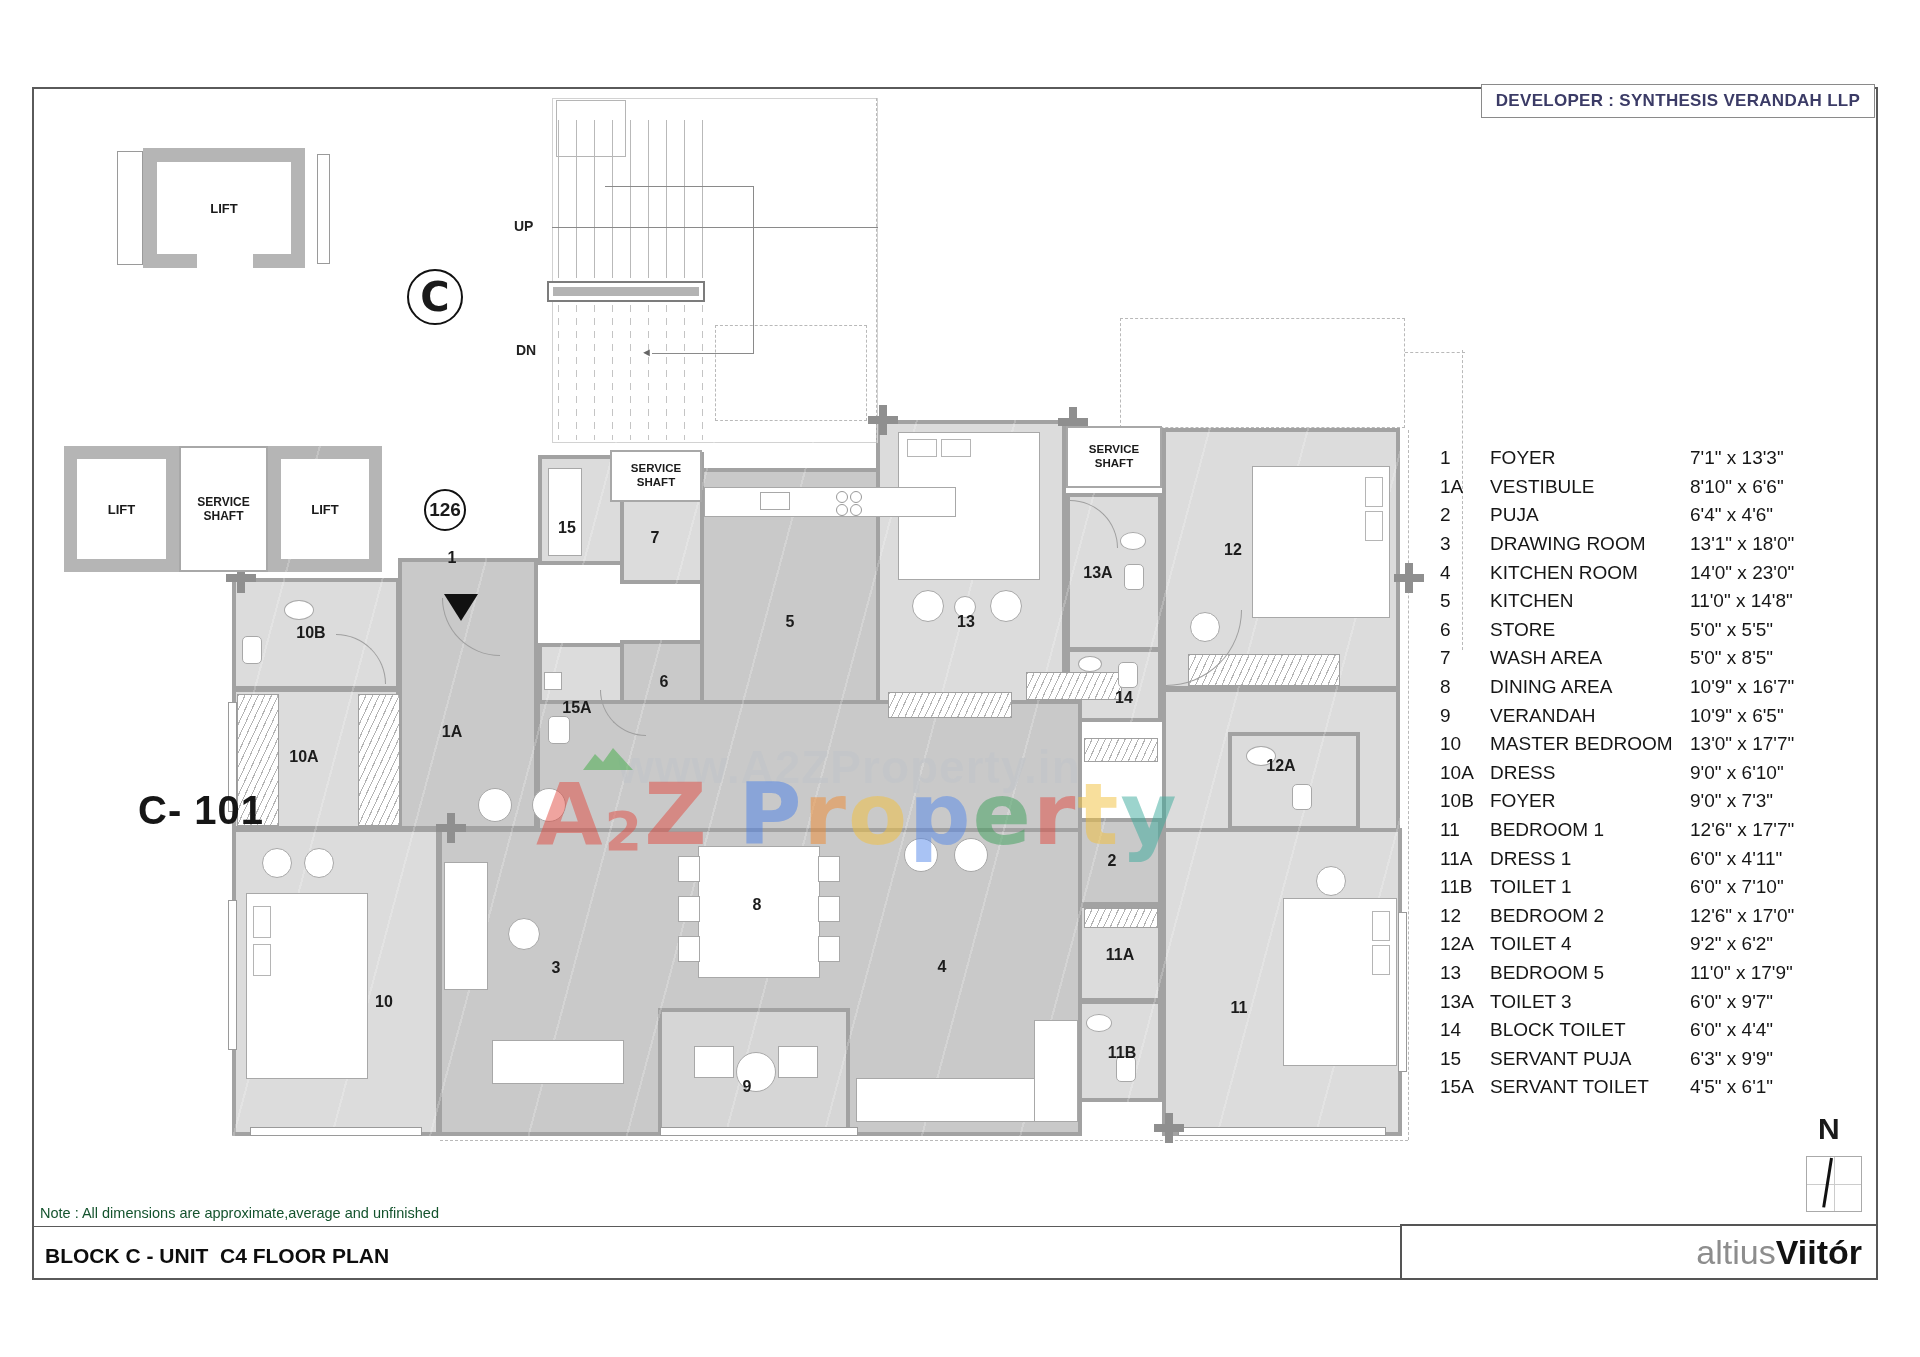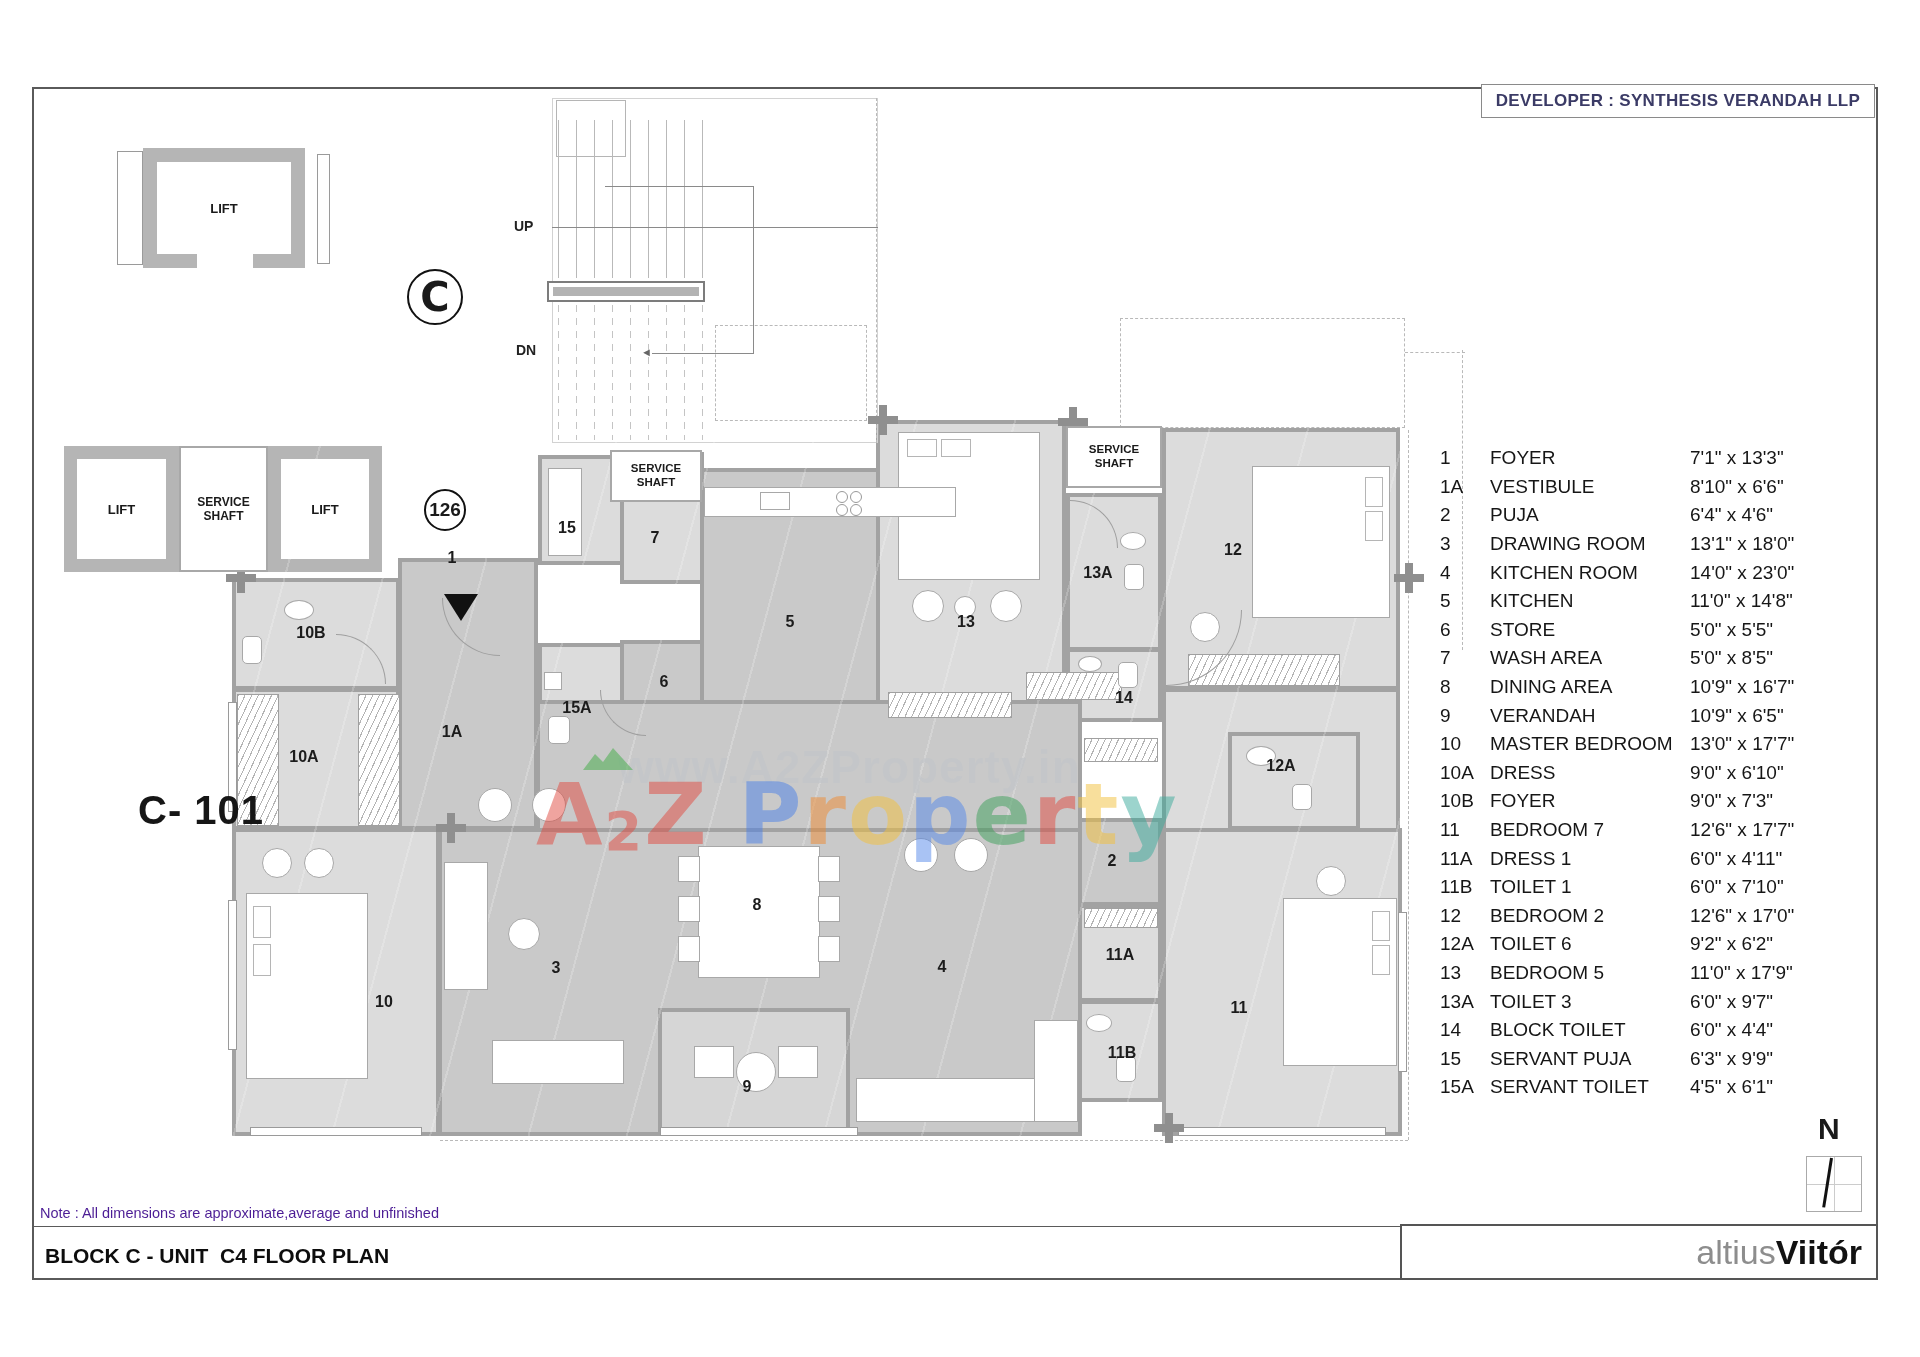--- a/index.html
+++ b/index.html
@@ -70,21 +70,21 @@
   
   .wm-url{position:absolute;left:618px;top:740px;font-size:46px;font-weight:bold;color:#c3c6c9;opacity:.72;
           letter-spacing:1px;z-index:30;}
   .wm-brand{position:absolute;left:536px;top:764px;font-size:86px;font-weight:bold;opacity:.5;z-index:30;
             font-family:"DejaVu Sans",sans-serif;letter-spacing:2px;white-space:nowrap;}
   .wm-brand span{display:inline-block;}
   .wm-brand .sub{font-size:54px;transform:translateY(6px);}
   .wm-brand .sp{width:30px;}
   .wm-mount{position:absolute;left:583px;top:748px;z-index:31;opacity:.55;}
   
-  .note{position:absolute;left:40px;top:1205px;font-size:14.5px;color:#4c1d95;z-index:40;}
+  .note{position:absolute;left:40px;top:1205px;font-size:14.5px;color:#14532d;z-index:40;}
   .title{position:absolute;left:45px;top:1244px;font-size:21px;font-weight:bold;color:#0d0d0d;z-index:40;white-space:pre;}
   .logo-box{position:absolute;left:1400px;top:1224px;width:478px;height:56px;background:#fff;border:2px solid #555;
             box-sizing:border-box;display:flex;align-items:center;justify-content:flex-end;padding-right:14px;
             font-size:34px;z-index:41;}
   .logo-gray{color:#8d8d8d;}
   .logo-black{color:#121212;font-weight:bold;}
   .compass-box{position:absolute;left:1806px;top:1156px;width:56px;height:56px;border:1px solid #aaa;box-sizing:border-box;z-index:40;}
   .compass-box::before{content:"";position:absolute;left:50%;top:0;bottom:0;width:1px;background:#ccc;}
   .compass-box::after{content:"";position:absolute;top:50%;left:0;right:0;height:1px;background:#ccc;}
   .compass-n{position:absolute;left:1818px;top:1112px;font-size:30px;font-weight:bold;z-index:40;}
@@ -395,21 +395,21 @@
     </div>
 
     <div class="lg-row">
       <span class="lg-no">10B</span>
       <span class="lg-name">FOYER</span>
       <span class="lg-size">9'0" x 7'3"</span>
     </div>
 
     <div class="lg-row">
       <span class="lg-no">11</span>
-      <span class="lg-name">BEDROOM 7</span>
+      <span class="lg-name">BEDROOM 1</span>
       <span class="lg-size">12'6" x 17'7"</span>
     </div>
 
     <div class="lg-row">
       <span class="lg-no">11A</span>
       <span class="lg-name">DRESS 1</span>
       <span class="lg-size">6'0" x 4'11"</span>
     </div>
 
     <div class="lg-row">
@@ -419,21 +419,21 @@
     </div>
 
     <div class="lg-row">
       <span class="lg-no">12</span>
       <span class="lg-name">BEDROOM 2</span>
       <span class="lg-size">12'6" x 17'0"</span>
     </div>
 
     <div class="lg-row">
       <span class="lg-no">12A</span>
-      <span class="lg-name">TOILET 6</span>
+      <span class="lg-name">TOILET 4</span>
       <span class="lg-size">9'2" x 6'2"</span>
     </div>
 
     <div class="lg-row">
       <span class="lg-no">13</span>
       <span class="lg-name">BEDROOM 5</span>
       <span class="lg-size">11'0" x 17'9"</span>
     </div>
 
     <div class="lg-row">

